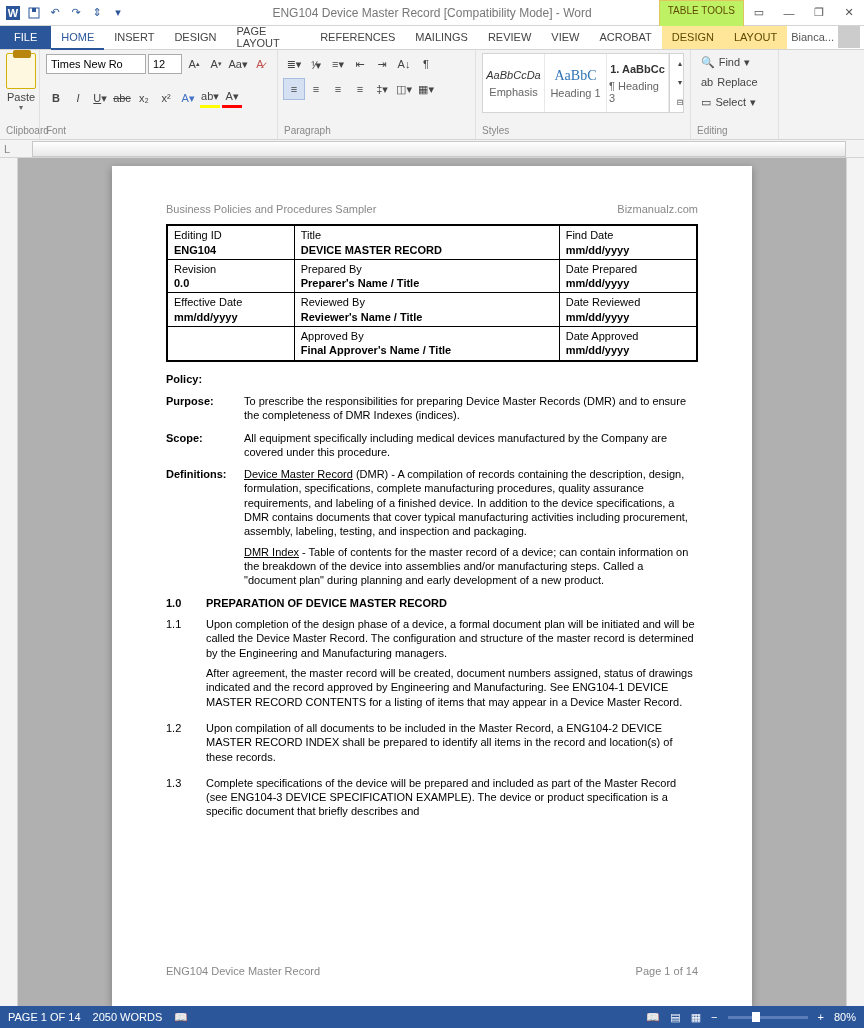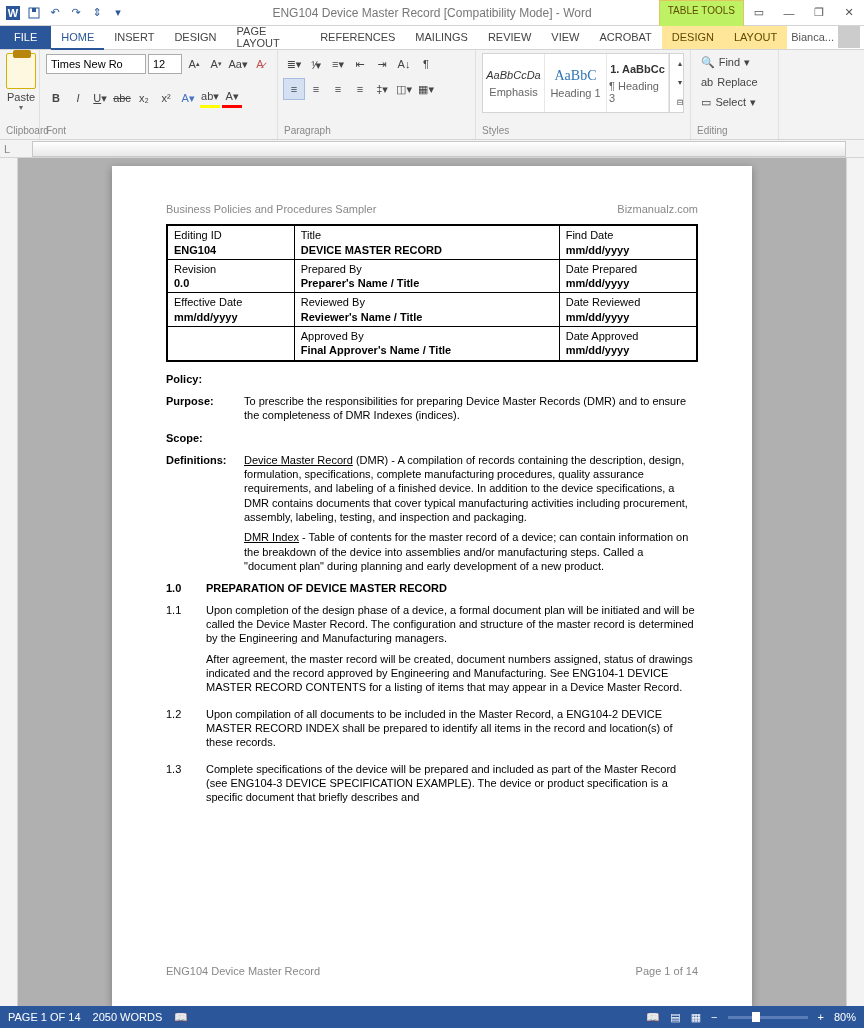--- a/index.html
+++ b/index.html
@@ -273,20 +273,21 @@
 
       <div class="sec">
         <div class="sec-label">Policy:</div>
       </div>
       <div class="sec">
         <div class="sec-label">Purpose:</div>
         <div class="sec-body">To prescribe the responsibilities for preparing Device Master Records (DMR) and to ensure the completeness of DMR Indexes (indices).</div>
       </div>
       <div class="sec">
         <div class="sec-label">Scope:</div>
+        <div class="sec-body">All equipment specifically including medical devices manufactured by the Company are covered under this procedure.</div>
       </div>
       <div class="sec">
         <div class="sec-label">Definitions:</div>
         <div class="sec-body">
           <span class="underline-dmr">Device Master Record</span><span> (DMR) - A compilation of records containing the description, design, formulation, specifications, complete manufacturing procedures, quality assurance requirements, and labeling of a finished device.  In addition to the device specifications, a DMR contains documents that cover typical manufacturing activities including procurement, assembly, labeling, testing, and inspection and packaging.</span>
           <div class="indent"><span class="underline-dmr">DMR Index</span><span> - Table of contents for the master record of a device; can contain information on the breakdown of the device into assemblies and/or manufacturing steps.  Called a "document plan" during planning and early development of a new product.</span></div>
         </div>
       </div>
 
 

